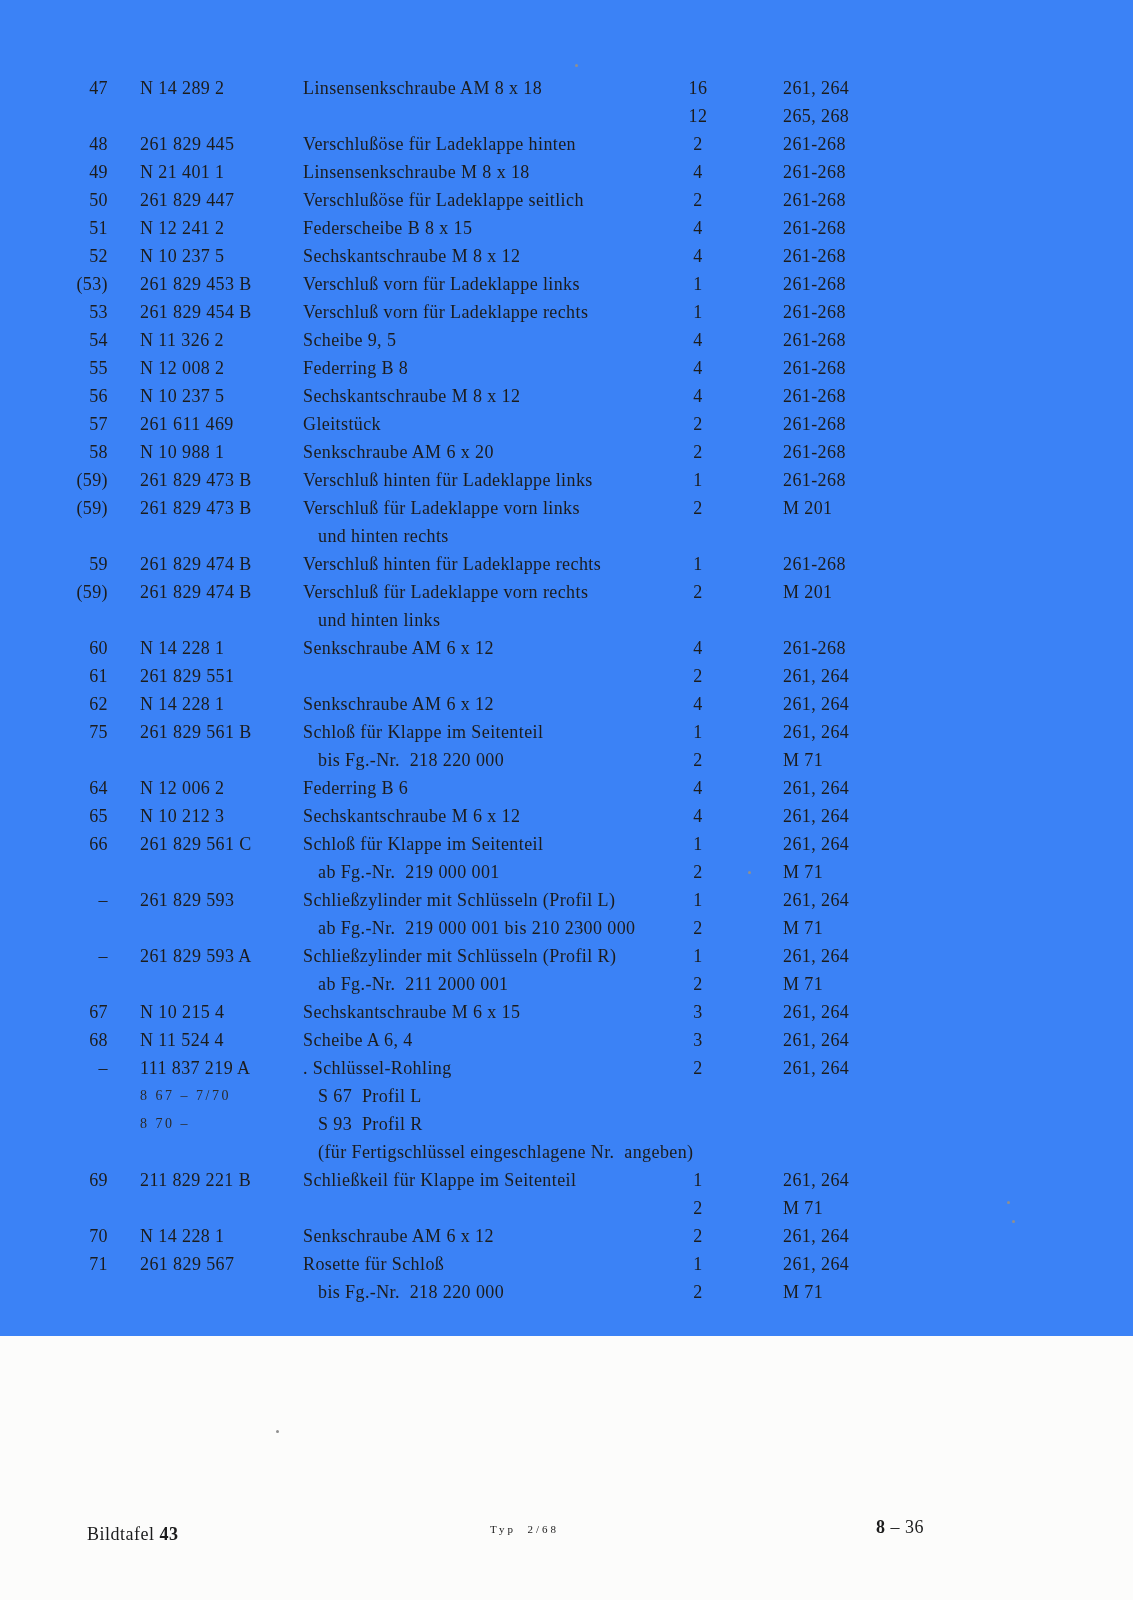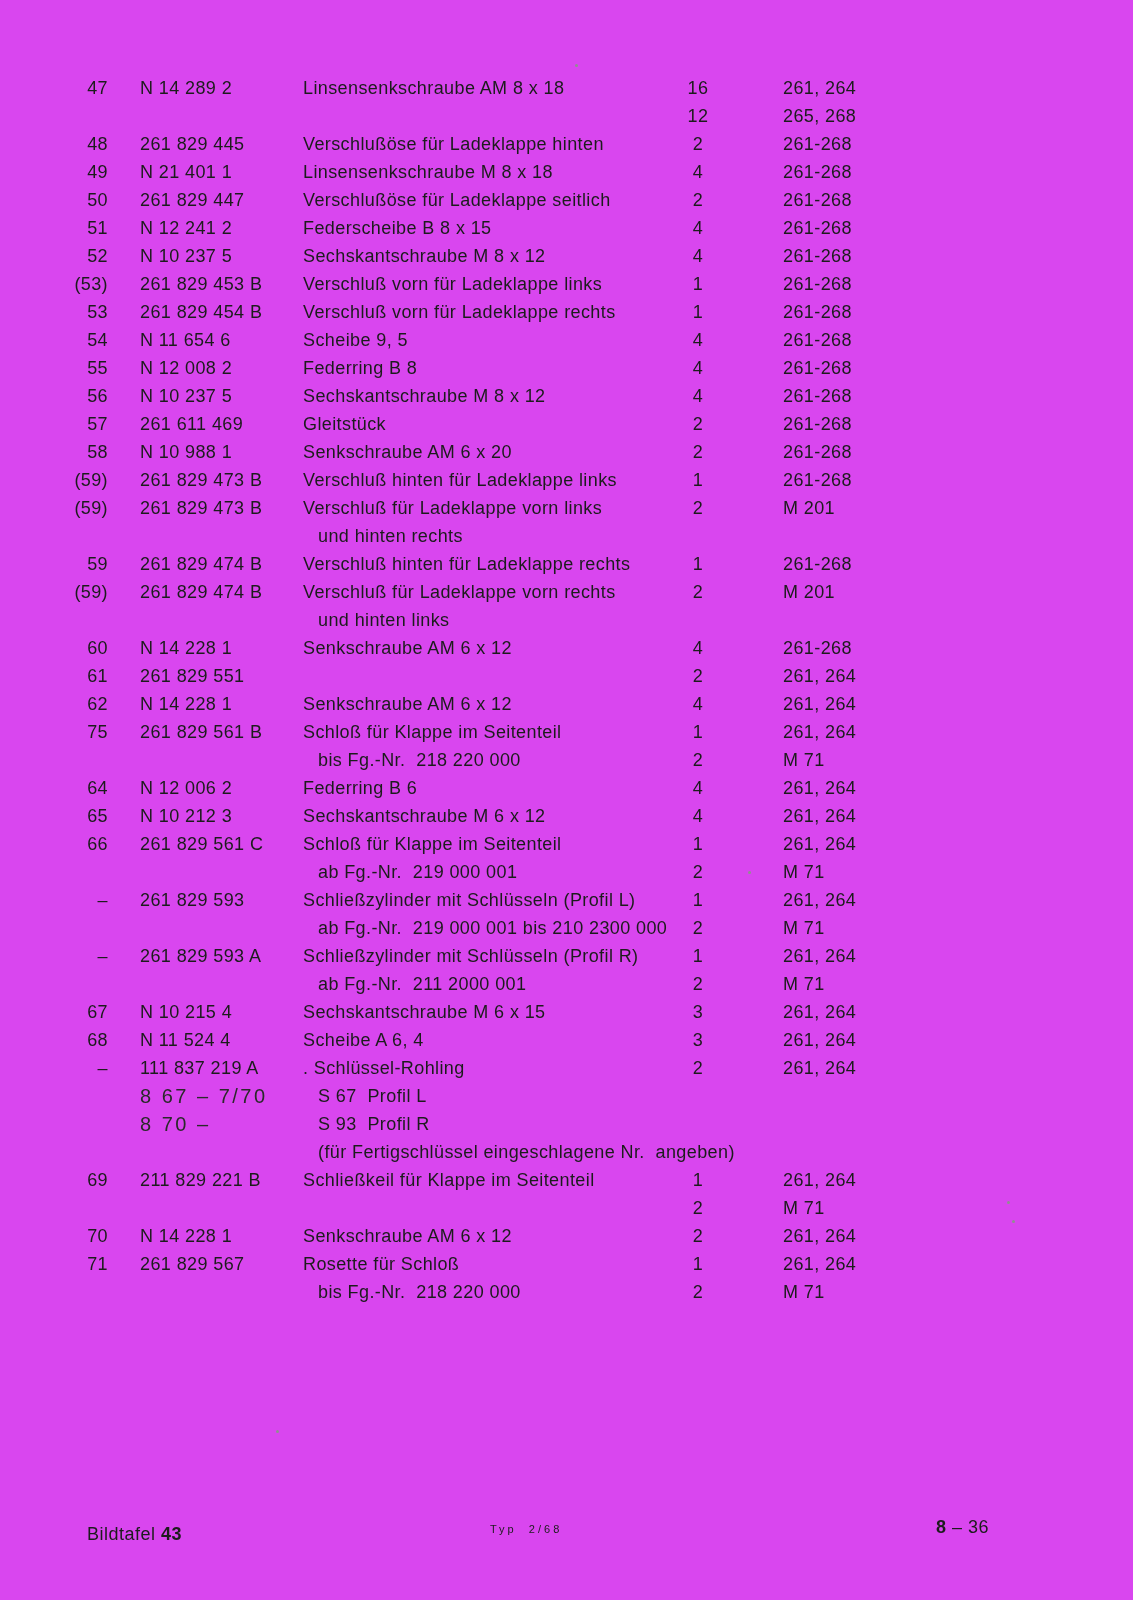--- a/index.html
+++ b/index.html
@@ -3,24 +3,24 @@
 <meta charset="utf-8">
 <style>
   html, body {
     margin: 0; padding: 0;
     width: 1133px; height: 1600px;
     background: #fcfcfb;
     overflow: hidden;
   }
   .page {
     position: relative;
-    width: 1133px; height: 1600px;
-    font-family: Liberation Sans, sans-serif;
+    width: 1133px; height: 1336px;
+    font-family: Liberation Serif, serif;
     color: #1c1c1c;
-    background: #d946ef;
+    background: #3b82f6;
   }
   .table {
     position: absolute;
     left: 0; top: 74px;
     width: 1133px;
   }
   .row {
     position: relative;
     height: 28px;
     font-size: 18px;
@@ -29,35 +29,35 @@
     white-space: pre;
   }
   .row span { position: absolute; top: 0; display: block; line-height: 28px; }
   .c-pos    { left: 0;    width: 108px; text-align: right; }
   .c-part   { left: 140px; text-align: right; }
   .c-desc   { left: 303px; }
   .row.indent .c-desc { left: 318px; }
   .c-qty    { left: 658px; width: 80px; text-align: center; }
   .c-models { left: 783px; }
   .row .c-part.small {
-    font-size: 20px;
+    font-size: 14px;
     letter-spacing: 2.5px;
     color: #2a2a2a;
   }
   .footer {
     position: absolute;
     left: 0; top: 1510px;
     width: 1133px; height: 34px;
     font-size: 18px;
     line-height: 34px;
     white-space: pre;
   }
   .f-left   { position: absolute; left: 87px;  top: 0; letter-spacing: 0.5px; margin-top: 7px; }
   .f-center { position: absolute; left: 490px; top: 2px; font-size: 11px; letter-spacing: 3px; }
-  .f-right  { position: absolute; left: 936px; top: 0; letter-spacing: 0.5px; }
+  .f-right  { position: absolute; left: 876px; top: 0; letter-spacing: 0.5px; }
   .b { font-weight: bold; }
   .speck {
     position: absolute;
     width: 3px; height: 3px;
     border-radius: 50%;
     background: #8f8f8f;
   }
 </style>
 </head>
 <body>
@@ -132,21 +132,21 @@
     <div class="row">
       <span class="c-pos">53</span>
       <span class="c-part">261 829 454 B</span>
       <span class="c-desc">Verschluß vorn für Ladeklappe rechts</span>
       <span class="c-qty">1</span>
       <span class="c-models">261-268</span>
     </div>
 
     <div class="row">
       <span class="c-pos">54</span>
-      <span class="c-part">N 11 654 6</span>
+      <span class="c-part">N 11 326 2</span>
       <span class="c-desc">Scheibe 9, 5</span>
       <span class="c-qty">4</span>
       <span class="c-models">261-268</span>
     </div>
 
     <div class="row">
       <span class="c-pos">55</span>
       <span class="c-part">N 12 008 2</span>
       <span class="c-desc">Federring B 8</span>
       <span class="c-qty">4</span>

